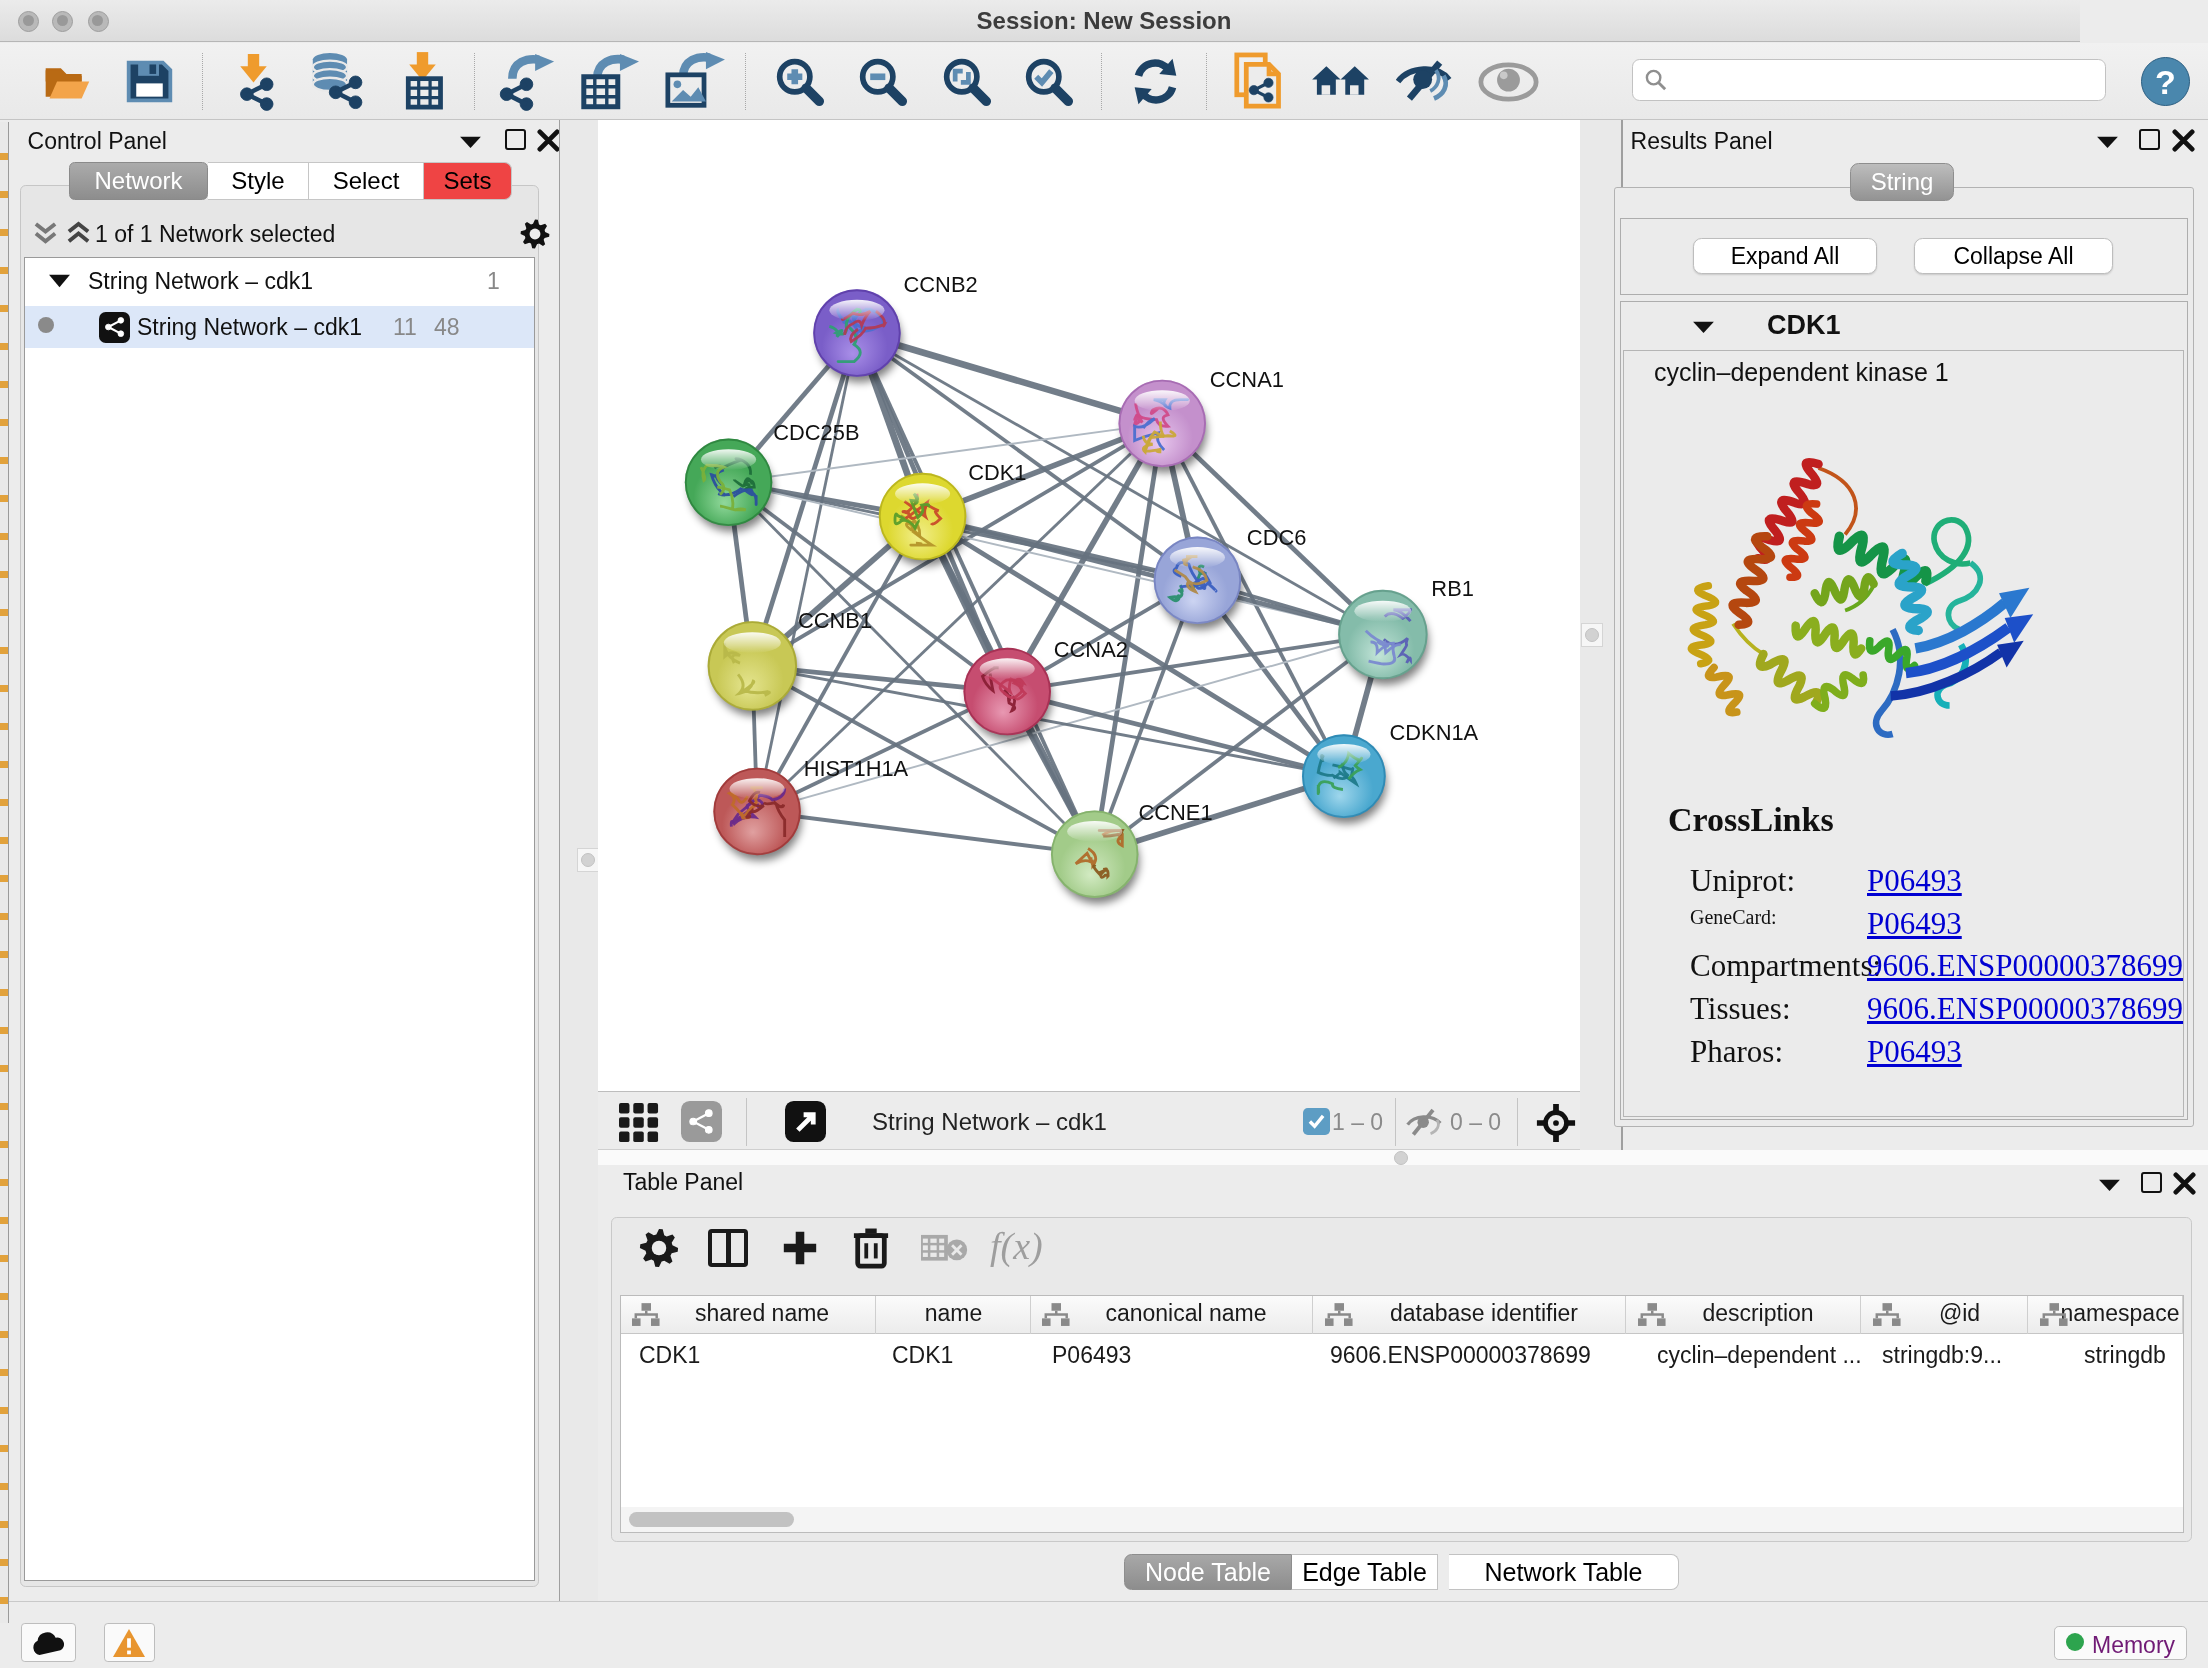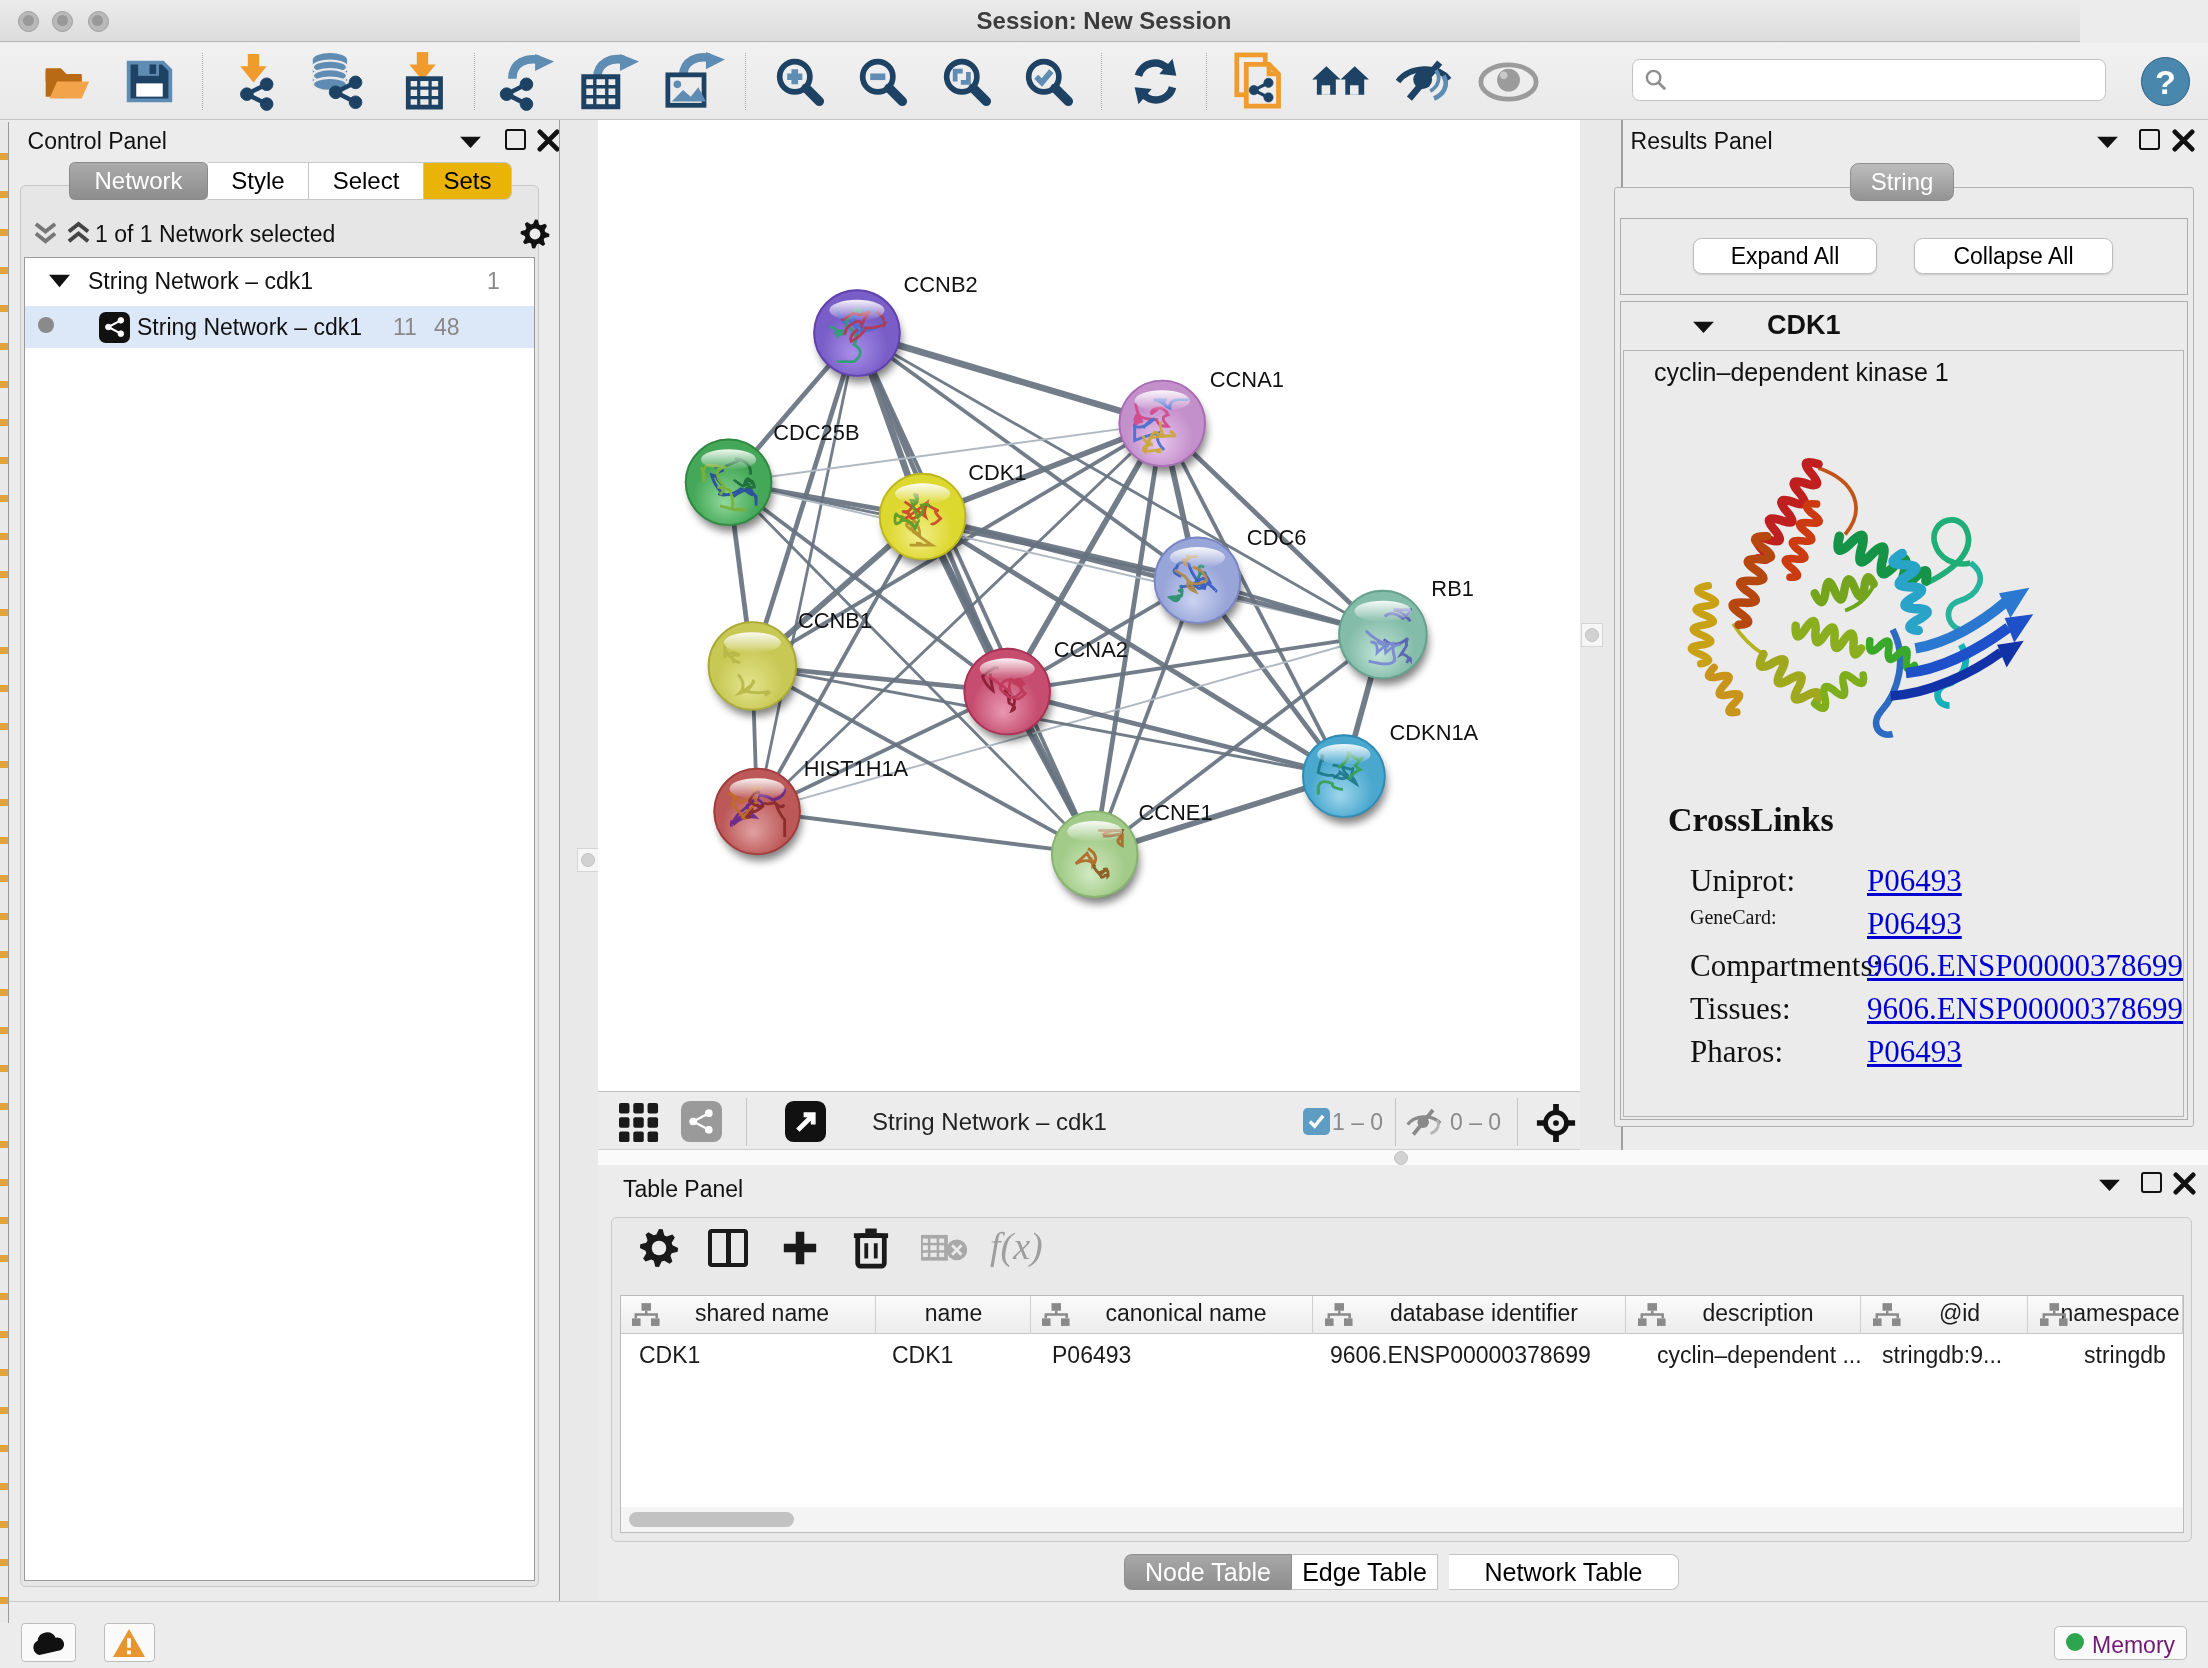--- a/index.html
+++ b/index.html
@@ -185,21 +185,21 @@
       <polygon points="2,4 24,4 13,16" fill="#111"></polygon>
     </svg>
 <div class="abs" style="left:505px;top:8.6px;width:21px;height:21px;border:2.9px solid #111;border-radius:2.9px"></div>
 <svg class="abs" style="left:537px;top:8.6px" width="23" height="23" viewBox="0 0 24 24">
       <path d="M3 3 L21 21 M21 3 L3 21" stroke="#111" stroke-width="5" stroke-linecap="round"></path>
     </svg>
 <div class="abs" style="left:20px;top:65px;width:519px;height:1402px;background:#e6e6e6;border:1px solid #c6c6c6;border-radius:5.7px"></div>
 <div class="abs" style="left:69px;top:42px;width:139px;height:38px;background:linear-gradient(#ababab,#8d8d8d);border:1px solid #8a8a8a;border-radius:5.7px;color:#fff;font-size:24px;text-align:center;line-height:36px">Network</div>
 <div class="abs" style="left:208px;top:42px;width:101px;height:38px;background:#fff;border:1px solid #c6c6c6;border-left:none;border-radius:0 0 0 0;font-size:24px;text-align:center;line-height:36px">Style</div>
 <div class="abs" style="left:309px;top:42px;width:115px;height:38px;background:#fff;border:1px solid #c6c6c6;border-left:none;font-size:24px;text-align:center;line-height:36px">Select</div>
-<div class="abs" style="left:424px;top:42px;width:88px;height:38px;background:#eab308;border:1px solid #c6c6c6;border-left:none;border-radius:0 7.6px 7.6px 0;font-size:24px;text-align:center;line-height:36px">Sets</div>
+<div class="abs" style="left:424px;top:42px;width:88px;height:38px;background:#ef4444;border:1px solid #c6c6c6;border-left:none;border-radius:0 7.6px 7.6px 0;font-size:24px;text-align:center;line-height:36px">Sets</div>
 <svg class="abs" style="left:32px;top:101px" width="27" height="25" viewBox="0 0 28 26">
       <path d="M4 3 l10 8 10-8 M4 13 l10 8 10-8" stroke="#777" stroke-width="4" fill="none"></path>
     </svg>
 <svg class="abs" style="left:65px;top:101px" width="27" height="25" viewBox="0 0 28 26">
       <path d="M4 11 l10-8 10 8 M4 21 l10-8 10 8" stroke="#444" stroke-width="4" fill="none"></path>
     </svg>
 <div class="abs" style="left:95px;top:101px;width:371px;text-align:left;font-size:23px;color:#111">1 of 1 Network selected</div>
 <svg class="abs" style="left:519px;top:98px" width="32" height="32" viewBox="0 0 40 40">
       <polygon points="38.0,20.0 37.7,23.5 32.0,25.0 30.8,27.2 32.7,32.7 30.0,35.0 25.0,32.0 22.5,32.7 20.0,38.0 16.5,37.7 15.0,32.0 12.8,30.8 7.3,32.7 5.0,30.0 8.0,25.0 7.3,22.5 2.0,20.0 2.3,16.5 8.0,15.0 9.2,12.8 7.3,7.3 10.0,5.0 15.0,8.0 17.5,7.3 20.0,2.0 23.5,2.3 25.0,8.0 27.2,9.2 32.7,7.3 35.0,10.0 32.0,15.0 32.7,17.5" fill="#111"></polygon>
       <circle cx="20" cy="20" r="6.8" fill="#ececec"></circle>
@@ -578,21 +578,21 @@
 <div class="abs" style="left:67px;top:828px;font-family:'Liberation Serif',serif;font-size:31px;color:#111">Compartments:</div>
 <div class="abs" style="left:244px;top:828px;font-family:'Liberation Serif',serif;font-size:31px;color:#0000d2;text-decoration:underline">9606.ENSP00000378699</div>
 <div class="abs" style="left:67px;top:871px;font-family:'Liberation Serif',serif;font-size:31px;color:#111">Tissues:</div>
 <div class="abs" style="left:244px;top:871px;font-family:'Liberation Serif',serif;font-size:31px;color:#0000d2;text-decoration:underline">9606.ENSP00000378699</div>
 <div class="abs" style="left:67px;top:914px;font-family:'Liberation Serif',serif;font-size:31px;color:#111">Pharos:</div>
 <div class="abs" style="left:244px;top:914px;font-family:'Liberation Serif',serif;font-size:31px;color:#0000d2;text-decoration:underline">P06493</div>
 </div>
 <div class="abs" style="left:598px;top:1150px;width:1610px;height:15px;background:#fafafa"></div>
 <div class="abs" style="left:1394px;top:1151px;width:14.3px;height:14.3px;border-radius:50%;background:#d2d2d2;border:1px solid #c2c2c2"></div>
 <div class="abs" style="left:598px;top:1165px;width:1610px;height:436px;background:#ececec">
-<div class="abs ptitle" style="left:25px;top:11px">Table Panel</div>
+<div class="abs ptitle" style="left:25px;top:4px">Table Panel</div>
 <svg class="abs" style="left:1499px;top:11.4px" width="25" height="17" viewBox="0 0 26 18">
       <polygon points="2,4 24,4 13,16" fill="#111"></polygon>
     </svg>
 <div class="abs" style="left:1543px;top:6.7px;width:21px;height:21px;border:2.9px solid #111;border-radius:2.9px"></div>
 <svg class="abs" style="left:1575px;top:6.7px" width="23" height="23" viewBox="0 0 24 24">
       <path d="M3 3 L21 21 M21 3 L3 21" stroke="#111" stroke-width="5" stroke-linecap="round"></path>
     </svg>
 <div class="abs" style="left:13.3px;top:52px;width:1581px;height:325px;background:#e9e9e9;border:1px solid #c9c9c9;border-radius:5.7px"></div>
 <svg class="abs" style="left:40px;top:62px" width="42" height="42" viewBox="0 0 44 44">
       <polygon points="42.0,22.0 41.6,25.9 35.3,27.5 34.0,30.0 36.1,36.1 33.1,38.6 27.5,35.3 24.8,36.1 22.0,42.0 18.1,41.6 16.5,35.3 14.0,34.0 7.9,36.1 5.4,33.1 8.7,27.5 7.9,24.8 2.0,22.0 2.4,18.1 8.7,16.5 10.0,14.0 7.9,7.9 10.9,5.4 16.5,8.7 19.2,7.9 22.0,2.0 25.9,2.4 27.5,8.7 30.0,10.0 36.1,7.9 38.6,10.9 35.3,16.5 36.1,19.2" fill="#1a1a1a"></polygon>

